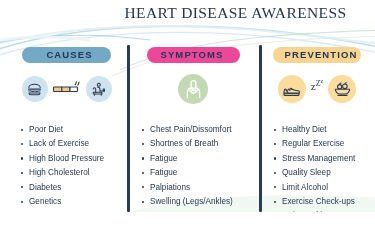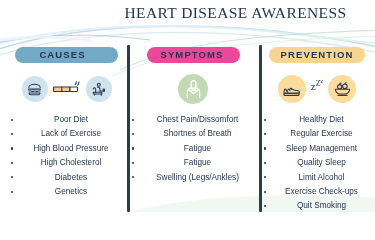--- a/index.html
+++ b/index.html
@@ -52,23 +52,23 @@
     display:inline-block;
     border-radius:999px;
     padding:3px 14px 4px;
     font-size:9.5px;
     font-weight:bold;
     letter-spacing:1.1px;
     color:#24364f;
     line-height:1;
     white-space:nowrap;
   }
-  .pill-causes{background:#74a9c6;padding-left:24px;padding-right:32px;}
+  .pill-causes{background:#74a9c6;padding-left:24px;padding-right:18px;}
   .pill-symptoms{background:#ec4899;padding-right:16px;}
-  .pill-prevention{background:#f7d491;padding-left:12px;padding-right:12px;}
+  .pill-prevention{background:#f7d491;padding-left:12px;padding-right:4px;}
   
   .icon-row{
     height:46px;
     display:flex;align-items:center;justify-content:center;
     gap:4px;
   }
   .circ{
     border-radius:50%;
     display:flex;align-items:center;justify-content:center;
     flex:none;
@@ -82,21 +82,21 @@
     line-height:1;
     display:flex;align-items:flex-end;
     padding:0 1px 6px 1px;
   }
   .zzz .z1{font-size:11px;}
   .zzz .z2{font-size:8px;position:relative;top:-4px;}
   .zzz .z3{font-size:6px;position:relative;top:-8px;}
   
   ul.blist{
     list-style:none;
-    margin:4px;padding:0;text-align:center;
+    margin:14px;padding:0;
   }
   ul.blist li{
     position:relative;
     font-size:8.2px;
     line-height:1;
     color:#26374d;
     padding-left:9px;
     margin-bottom:6.2px;
     white-space:nowrap;
   }
@@ -190,20 +190,21 @@
             <path d="M7.6 12.8 10 15.6"></path>
             <path d="M16.4 12.8 14 15.6"></path>
           </svg>
         </span>
       </div>
       <ul class="blist list-symptoms">
         <li>Chest Pain/Dissomfort</li>
         <li>Shortnes of Breath</li>
         <li>Fatigue</li>
         <li>Fatigue</li>
+        <li>Palpiations</li>
         <li class="gap">Swelling (Legs/Ankles)</li>
       </ul>
     </div>
 
     <div class="col col-prevention">
       <div class="pill-row">
         <span class="pill pill-prevention">PREVENTION</span>
       </div>
       <div class="icon-row">
         <span class="circ circ-amber" style="width:28px;height:28px;">
@@ -227,21 +228,21 @@
             <path d="M8.4 5.6c.2-.9.9-1.5 1.7-1.7"></path>
             <path d="M15 5.1c.2-.9.9-1.5 1.8-1.6"></path>
             <path d="M3 11.6h18c0 3.3-2.7 6-6 6h-6c-3.3 0-6-2.7-6-6z"></path>
             <path d="M6.2 19.4h11.6"></path>
           </svg>
         </span>
       </div>
       <ul class="blist list-prevention">
         <li>Healthy Diet</li>
         <li>Regular Exercise</li>
-        <li>Sleep Management</li>
+        <li>Stress Management</li>
         <li>Quality Sleep</li>
         <li class="gap">Limit Alcohol</li>
         <li>Exercise Check-ups</li>
         <li>Quit Smoking</li>
       </ul>
     </div>
 
     <div class="divider" id="div1"></div>
     <div class="divider" id="div2"></div>
   </div>

